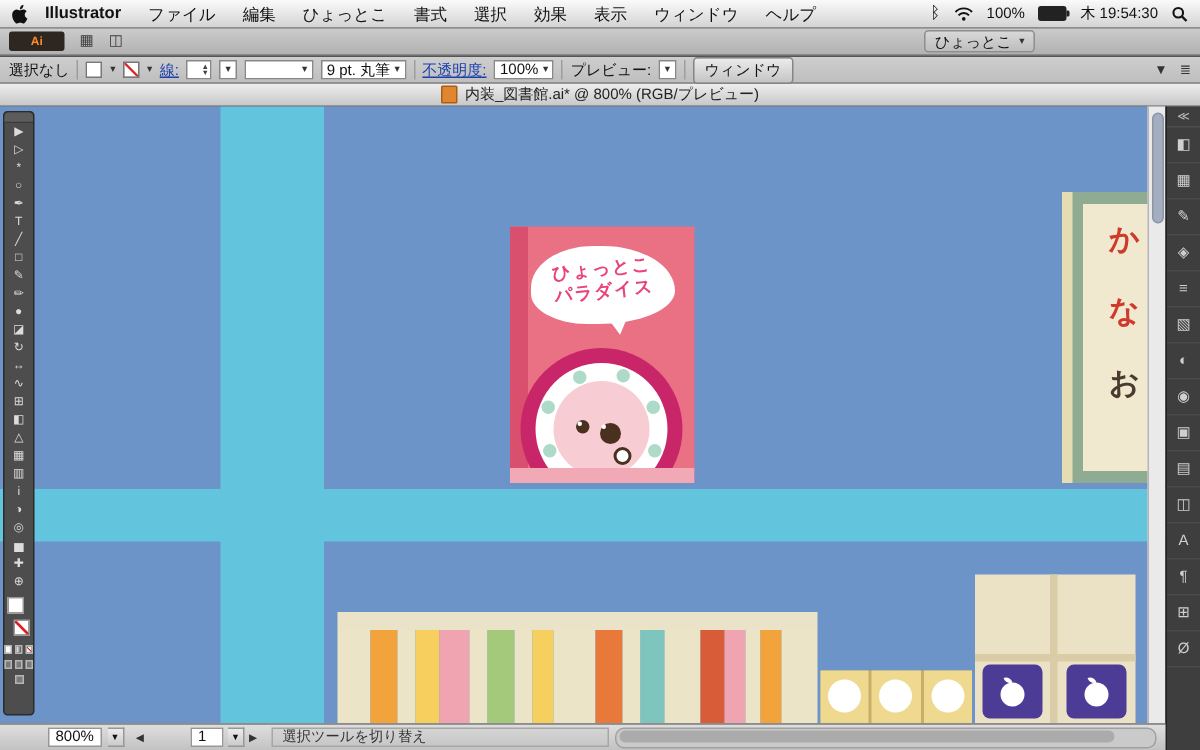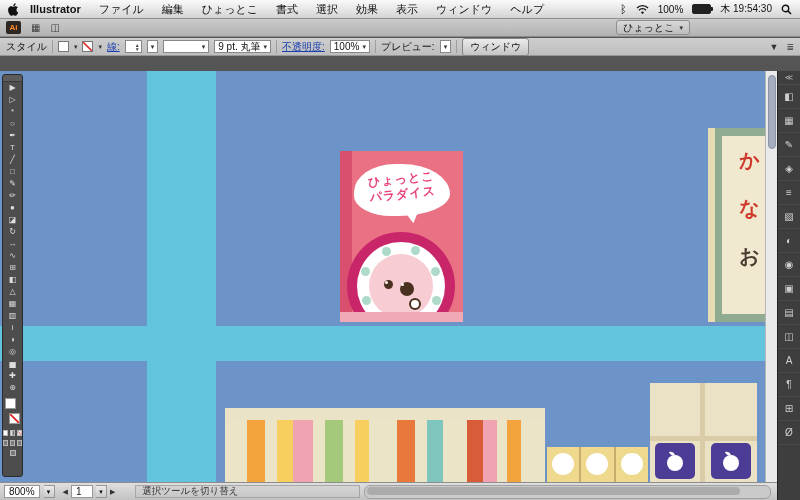--- a/index.html
+++ b/index.html
@@ -16,21 +16,21 @@
   .app-menu{font-weight:bold;}
   .menubar-right{margin-left:auto;display:flex;align-items:center;gap:9px;font-size:10px;}
   .mb-icon{display:flex;align-items:center;font-size:11px;}
   .battery{position:relative;width:17px;height:8px;border:1px solid #222;border-radius:2px;background:#222;}
   .battery:after{content:"";position:absolute;right:-3px;top:2px;width:2px;height:4px;background:#222;border-radius:0 1px 1px 0;}
 
   
   .appbar{position:absolute;left:0;top:19px;width:800px;height:18px;box-sizing:border-box;
     background:linear-gradient(#cbcbcb,#b2b2b2);border-bottom:1px solid #8a8a8a;
     display:flex;align-items:center;padding:0 6px;}
-  .ai-badge{width:15px;height:13px;background:#2e2620;color:#ff8a2a;font-size:8px;font-weight:bold;
+  .ai-badge{width:37px;height:13px;background:#2e2620;color:#ff8a2a;font-size:8px;font-weight:bold;
     display:flex;align-items:center;justify-content:center;border-radius:2px;}
   .appbar-icon{margin-left:10px;color:#3c3c3c;font-size:10px;}
   .workspace{margin-left:auto;margin-right:104px;display:flex;align-items:center;gap:5px;
     background:linear-gradient(#d9d9d9,#bdbdbd);border:1px solid #8f8f8f;border-radius:3px;
     padding:0 6px;height:13px;font-size:10px;}
   .mini-arrow{font-size:7px;color:#333;line-height:1;}
 
   
   .controlbar{position:absolute;left:0;top:38px;width:800px;height:18px;box-sizing:border-box;
     background:linear-gradient(#cecece,#bebebe);border-bottom:1px solid #979797;
@@ -132,26 +132,26 @@
     background:#3e3e3e;border-left:1px solid #222;}
   .dock-chevron{height:13px;display:flex;align-items:center;justify-content:center;
     color:#bbb;font-size:8px;border-bottom:1px solid #4e4e4e;}
   .dock-icon{height:23px;display:flex;align-items:center;justify-content:center;
     color:#cfcfcf;font-size:10px;border-bottom:1px solid #4a4a4a;}
 
   .statusbar{position:absolute;left:0;top:482px;width:777px;height:18px;box-sizing:border-box;
     background:linear-gradient(#dfdfdf,#c2c2c2);border-top:1px solid #8d8d8d;
     display:flex;align-items:center;gap:4px;padding:0 4px;font-size:10px;}
   .sb-field{background:#fff;border:1px solid #979797;height:13px;display:flex;align-items:center;
-    padding:0 4px;box-sizing:border-box;}
+    padding:0 4px;box-sizing:border-box;margin-left:28px;}
   .sb-arrowbox{background:linear-gradient(#ebebeb,#cbcbcb);border:1px solid #979797;border-left:none;
     width:11px;height:13px;display:flex;align-items:center;justify-content:center;font-size:6px;box-sizing:border-box;}
   .sb-nav{display:flex;align-items:center;gap:3px;margin-left:4px;}
   .sb-navbtn{font-size:7px;color:#333;}
-  .sb-status{margin-left:16px;width:225px;height:13px;box-sizing:border-box;border:1px solid #a6a6a6;
+  .sb-status{margin-left:6px;width:225px;height:13px;box-sizing:border-box;border:1px solid #a6a6a6;
     background:linear-gradient(#d4d4d4,#c7c7c7);display:flex;align-items:center;padding:0 6px;
     font-size:9.5px;color:#333;white-space:nowrap;overflow:hidden;}
   .sb-hscroll{flex:1;height:12px;background:#cacaca;border:1px solid #a0a0a0;border-radius:6px;
     position:relative;margin-right:2px;}
   .sb-hthumb{position:absolute;left:2px;top:1px;height:8px;width:92%;background:#ababab;border-radius:4px;}
 </style>
 </head>
 <body>
 
 <div class="screen">
@@ -201,21 +201,21 @@
     <span class="ai-badge">Ai</span>
     <span class="appbar-icon">▦</span>
     <span class="appbar-icon">◫</span>
     <div class="workspace">
       <span>ひょっとこ</span>
       <span class="mini-arrow">▾</span>
     </div>
   </div>
 
   <div class="controlbar">
-    <span>スタイル</span>
+    <span>選択なし</span>
     <span class="cb-sep"></span>
     <span class="swatch"></span>
     <span class="mini-arrow">▾</span>
     <span class="swatch none"></span>
     <span class="mini-arrow">▾</span>
     <span class="cb-link">線:</span>
     <span class="cb-stepper">
         <span>▲</span>
         <span>▼</span>
       </span>
@@ -242,20 +242,24 @@
         <span class="mini-arrow">▾</span>
       </span>
     <span class="cb-sep"></span>
     <span class="cb-button">ウィンドウ</span>
     <div class="cb-right">
       <span>▼</span>
       <span>≣</span>
     </div>
   </div>
 
+  <div class="titlebar">
+    <span class="doc-icon"></span>
+    <span>内装_図書館.ai* @ 800% (RGB/プレビュー)</span>
+  </div>
 
   <div class="canvas">
     <div class="vband"></div>
     <div class="hband"></div>
 
     <div class="book">
       <div class="book-spine-stripe"></div>
       <div class="face-magenta"></div>
       <div class="face-white">
           <div class="ring-dot" style="left: 74.733px; top: 53.7351px;"></div>

